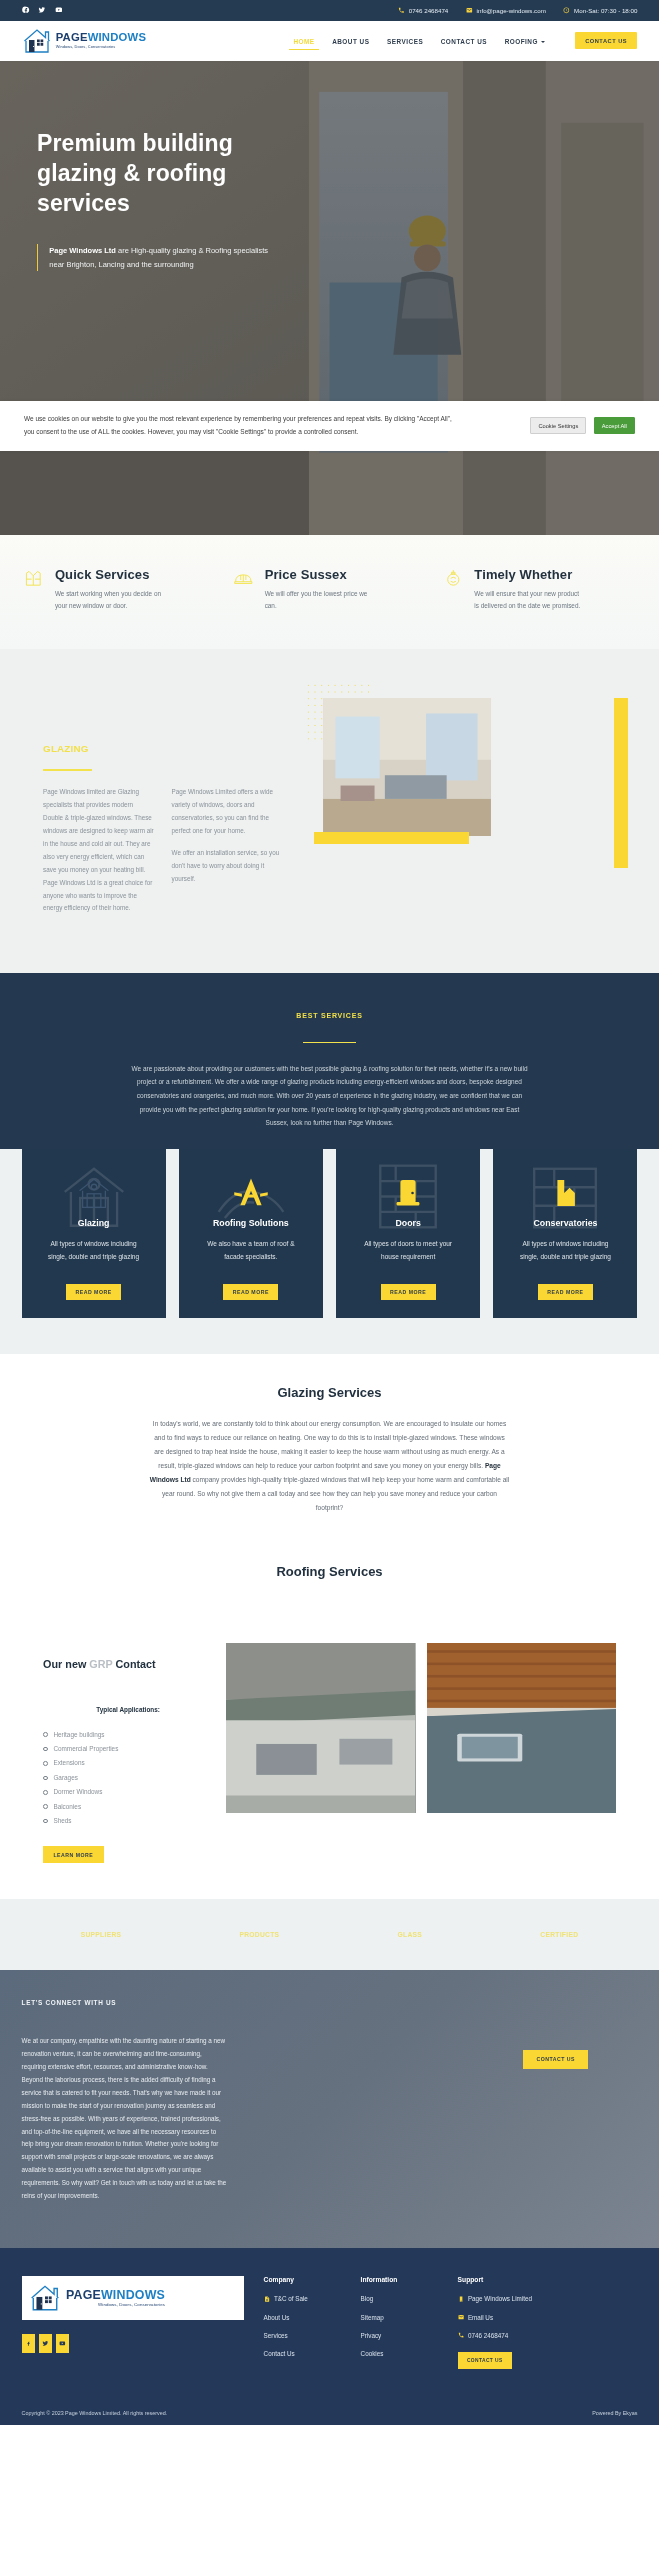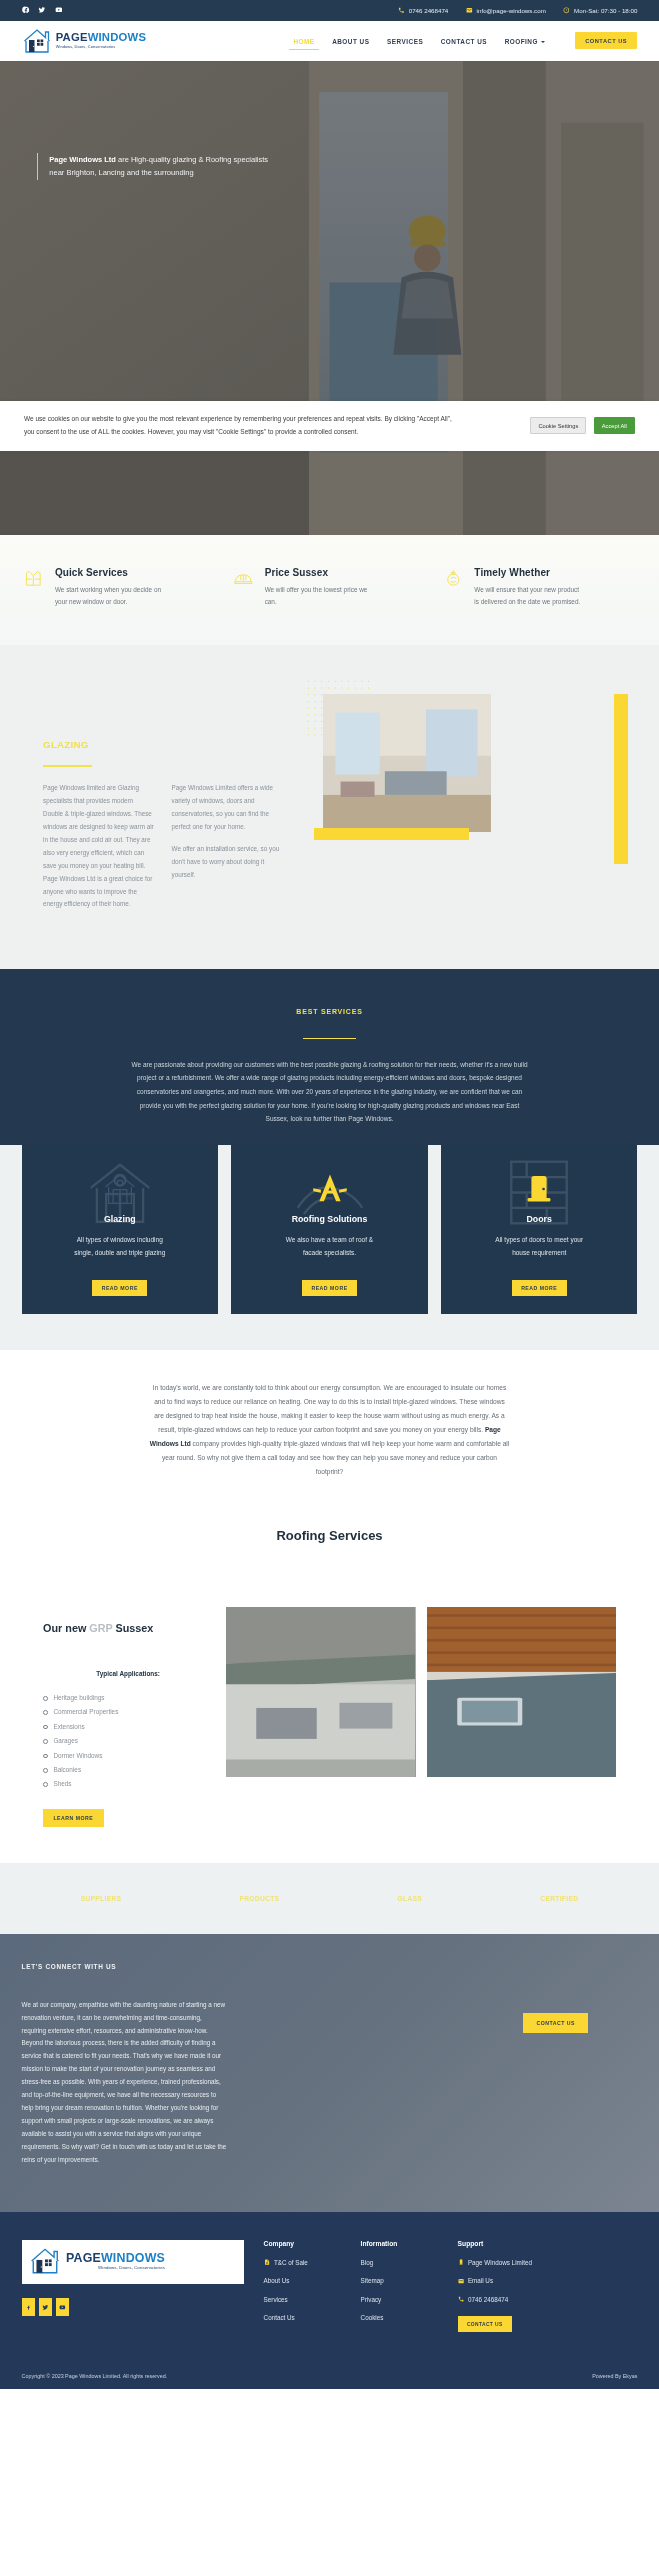--- a/index.html
+++ b/index.html
@@ -95,21 +95,21 @@
   .cbtn.accept { background:#4a9c3a; border-color:#4a9c3a; color:#fff; }
 
   
   .features {
     background:linear-gradient(180deg,#fbfbf7 0%,#f4f7f6 100%);
     padding:32px 21.6px 36px; display:flex; gap:13.4px;
   }
   .feat { flex:1; display:flex; gap:9.3px; align-items:flex-start; }
   .feat .ficon { width:24px; height:24px; flex:none; display:flex; align-items:center; justify-content:center; }
   .feat .ficon svg { width:20.6px; height:20.6px; }
-  .feat h3 { font-size:10px; font-weight:bold; color:#23313f; margin-bottom:6.2px; letter-spacing:0.1px; }
+  .feat h3 { font-size:13px; font-weight:bold; color:#23313f; margin-bottom:6.2px; letter-spacing:0.1px; }
   .feat p { font-size:6.4px; line-height:1.95; color:#6d7780; max-width:111px; }
 
   
   .glaze { background:#eef1f0; padding:38px 0 49px; position:relative; }
   .glaze-in { width:616px; margin:0 auto; display:flex; position:relative; }
   .glz-left { width:278px; padding-left:21.6px; padding-top:56px; position:relative; }
   .glz-kicker { font-size:9.8px; font-weight:bold; color:#f2e04a; letter-spacing:0.2px; margin-bottom:15.5px; }
   .glz-rule { width:49px; height:1.5px; background:#f3e24b; margin-bottom:15.5px; }
   .glz-cols { display:flex; gap:17.5px; }
   .glz-cols p { font-size:6.3px; line-height:2.05; color:#8a929a; }
@@ -335,20 +335,21 @@
           <rect x="796" y="350" width="70" height="10" rx="5" fill="#e8c23a"></rect>
           <circle cx="830" cy="382" r="26" fill="#c39a74"></circle>
           <path d="M780 420 q50 -22 100 0 l16 150 -132 0 z" fill="#6e7d86"></path>
           <path d="M790 430 q40 -16 80 0 l10 70 -100 0 z" fill="#8f9ba3"></path>
         </g>
         <rect x="0" y="700" width="600" height="220" fill="#8e8677"></rect>
       </svg>
       <div class="hero-ov"></div>
     </div>
     <div class="hero-inner">
+      <h1>Premium building glazing &amp; roofing services</h1>
       <div class="hero-sub">
         <b>Page Windows Ltd</b><span> are High-quality glazing &amp; Roofing specialists near Brighton, Lancing and the surrounding</span>
       </div>
     </div>
 
     <div class="cookie">
       <p>We use cookies on our website to give you the most relevant experience by remembering your preferences and repeat visits. By clicking "Accept All", you consent to the use of ALL the cookies. However, you may visit "Cookie Settings" to provide a controlled consent.</p>
       <div class="cbtns">
         <button class="cbtn">Cookie Settings</button>
         <button class="cbtn accept">Accept All</button>
@@ -501,34 +502,51 @@
           <rect x="30" y="16" width="40" height="62" rx="7" fill="#fbd734"></rect>
           <rect x="20" y="74" width="60" height="9" rx="3" fill="#fbd734"></rect>
           <circle cx="62" cy="50" r="3.4" fill="#22384e"></circle>
         </svg>
       </span>
       <h3>Doors</h3>
       <p>All types of doors to meet your house requirement</p>
       <button class="rm">READ MORE</button>
     </div>
 
+    <div class="card">
+      <span class="cbg">
+        <svg viewBox="0 0 100 100" fill="none" stroke="#ffffff" stroke-width="3">
+          <rect x="10" y="14" width="80" height="76"></rect>
+          <path d="M10 38 H90 M10 62 H90 M36 14 V38 M62 38 V62 M36 62 V90"></path>
+        </svg>
+      </span>
+      <span class="cicon">
+        <svg viewBox="0 0 100 100">
+          <path d="M30 16 L48 16 L48 50 L62 36 L76 50 L76 84 L30 84 Z" fill="#fbd734"></path>
+        </svg>
+      </span>
+      <h3>Conservatories</h3>
+      <p>All types of windows including single, double and triple glazing</p>
+      <button class="rm">READ MORE</button>
+    </div>
   </div>
 
   <div class="prose">
+    <h2>Glazing Services</h2>
     <p><span>In today's world, we are constantly told to think about our energy consumption. We are encouraged to insulate our homes and to find ways to reduce our reliance on heating. One way to do this is to install triple-glazed windows. These windows are designed to trap heat inside the house, making it easier to keep the house warm without using as much energy. As a result, triple-glazed windows can help to reduce your carbon footprint and save you money on your energy bills. </span><b>Page Windows Ltd</b><span> company provides high-quality triple-glazed windows that will help keep your home warm and comfortable all year round. So why not give them a call today and see how they can help you save money and reduce your carbon footprint?</span></p>
   </div>
 
   <div class="prose second">
     <h2>Roofing Services</h2>
   </div>
 
   <div class="grp">
     <div class="grp-in">
       <div class="grp-left">
-        <h2><span>Our new </span><em>GRP</em><span> Sussex</span></h2>
+        <h2><span>Our new </span><em>GRP</em><span> Contact</span></h2>
         <h5>Typical Applications:</h5>
         <ul class="grp-list">
           <li>
               <span class="bul"></span>
               <span>Heritage buildings</span>
             </li>
           <li>
               <span class="bul"></span>
               <span>Commercial Properties</span>
             </li>

